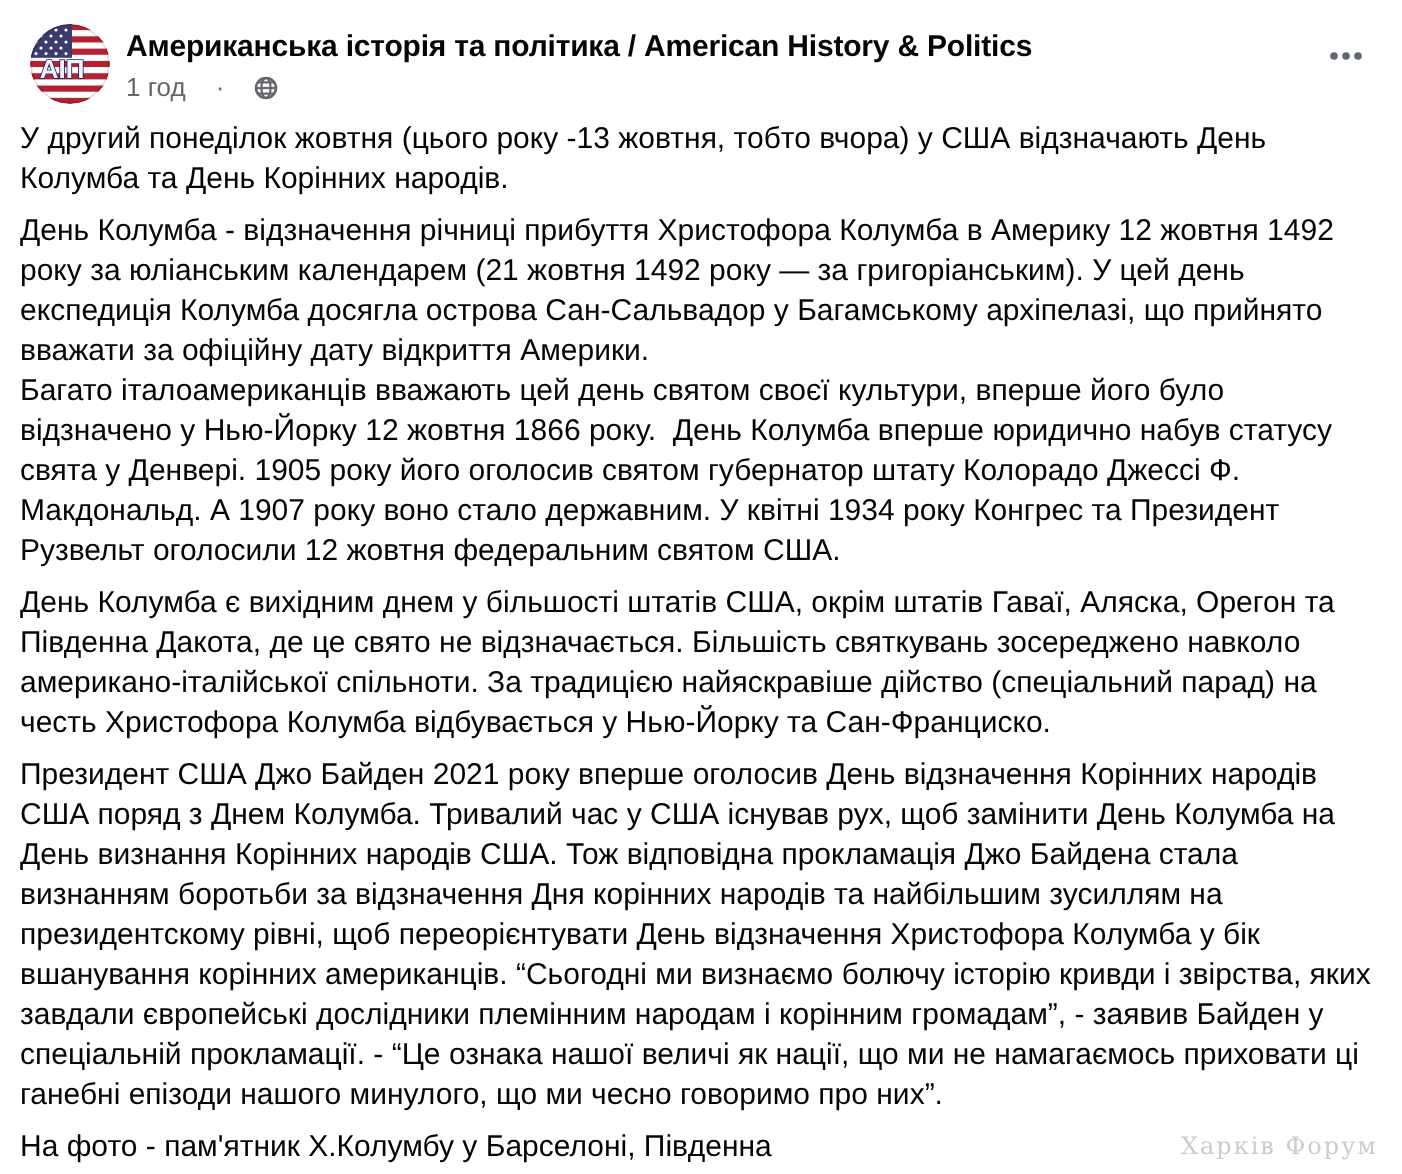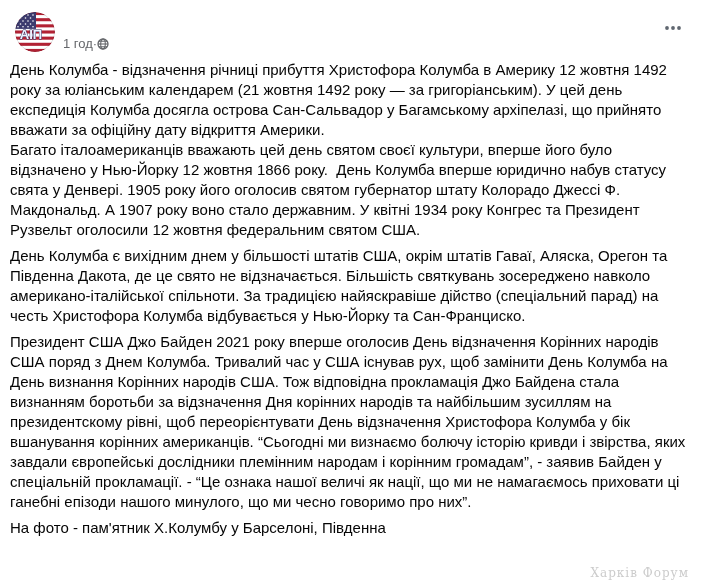--- a/index.html
+++ b/index.html
@@ -37,21 +37,21 @@
     font-size: 15px;
     font-weight: 700;
     line-height: 20px;
     color: #050505;
     letter-spacing: -0.1px;
     cursor: pointer;
   }
   .meta-row {
     display: flex;
     align-items: center;
-    gap: 0;
+    gap: 15px;
     margin-top: 2px;
     font-size: 13px;
     line-height: 16px;
     color: #65676b;
   }
   .menu-btn {
     position: absolute;
     top: 16px;
     right: 14px;
     width: 28px;
@@ -130,20 +130,21 @@
             <circle cx="8" cy="14.8" r="0.8"></circle>
             <circle cx="13" cy="14.8" r="0.8"></circle>
             <circle cx="18" cy="14.8" r="0.8"></circle>
         </g>
         <text x="16" y="27" text-anchor="middle" font-family="Liberation Sans, DejaVu Sans, sans-serif" font-size="13" font-weight="bold" fill="#eef3ff" stroke="#27265e" stroke-width="0.9" paint-order="stroke">АІП</text>
       </g>
       <circle cx="20" cy="20" r="19.5" fill="none" stroke="rgba(0,0,0,0.12)" stroke-width="1"></circle>
     </svg>
 
     <div class="header-text">
+      <div class="page-name">Американська історія та політика / American History &amp; Politics</div>
       <div class="meta-row">
         <span>1 год</span>
         <span>·</span>
         <svg width="12" height="12" viewBox="0 0 12 12" aria-hidden="true">
           <circle cx="6" cy="6" r="5" fill="none" stroke="#65676b" stroke-width="1.3"></circle>
           <ellipse cx="6" cy="6" rx="2.3" ry="5" fill="none" stroke="#65676b" stroke-width="1.1"></ellipse>
           <line x1="1" y1="6" x2="11" y2="6" stroke="#65676b" stroke-width="1.1"></line>
           <line x1="1.8" y1="3.2" x2="10.2" y2="3.2" stroke="#65676b" stroke-width="1.1"></line>
           <line x1="1.8" y1="8.8" x2="10.2" y2="8.8" stroke="#65676b" stroke-width="1.1"></line>
         </svg>
@@ -153,20 +154,21 @@
     <button class="menu-btn" aria-label="menu">
       <svg width="20" height="20" viewBox="0 0 20 20" aria-hidden="true">
         <circle cx="4" cy="10" r="1.9" fill="#606770"></circle>
         <circle cx="10" cy="10" r="1.9" fill="#606770"></circle>
         <circle cx="16" cy="10" r="1.9" fill="#606770"></circle>
       </svg>
     </button>
   </div>
 
   <div class="body-text">
+    <p>У другий понеділок жовтня (цього року -13 жовтня, тобто вчора) у США відзначають День Колумба та День Корінних народів.</p>
     <p>День Колумба - відзначення річниці прибуття Христофора Колумба в Америку 12 жовтня 1492 року за юліанським календарем (21 жовтня 1492 року — за григоріанським). У цей день експедиція Колумба досягла острова Сан-Сальвадор у Багамському архіпелазі, що прийнято вважати за офіційну дату відкриття Америки.
 Багато італоамериканців вважають цей день святом своєї культури, вперше його було відзначено у Нью-Йорку 12 жовтня 1866 року.  День Колумба вперше юридично набув статусу свята у Денвері. 1905 року його оголосив святом губернатор штату Колорадо Джессі Ф. Макдональд. А 1907 року воно стало державним. У квітні 1934 року Конгрес та Президент Рузвельт оголосили 12 жовтня федеральним святом США.</p>
     <p>День Колумба є вихідним днем у більшості штатів США, окрім штатів Гаваї, Аляска, Орегон та Південна Дакота, де це свято не відзначається. Більшість святкувань зосереджено навколо американо-італійської спільноти. За традицією найяскравіше дійство (спеціальний парад) на честь Христофора Колумба відбувається у Нью-Йорку та Сан-Франциско.</p>
     <p>Президент США Джо Байден 2021 року вперше оголосив День відзначення Корінних народів США поряд з Днем Колумба. Тривалий час у США існував рух, щоб замінити День Колумба на День визнання Корінних народів США. Тож відповідна прокламація Джо Байдена стала визнанням боротьби за відзначення Дня корінних народів та найбільшим зусиллям на президентскому рівні, щоб переорієнтувати День відзначення Христофора Колумба у бік вшанування корінних американців. “Сьогодні ми визнаємо болючу історію кривди і звірства, яких завдали європейські дослідники племінним народам і корінним громадам”, - заявив Байден у спеціальній прокламації. - “Це ознака нашої величі як нації, що ми не намагаємось приховати ці ганебні епізоди нашого минулого, що ми чесно говоримо про них”.</p>
     <p>На фото - пам'ятник Х.Колумбу у Барселоні, Південна</p>
   </div>
 
   <div class="watermark">Харків Форум</div>
 
 </div>

